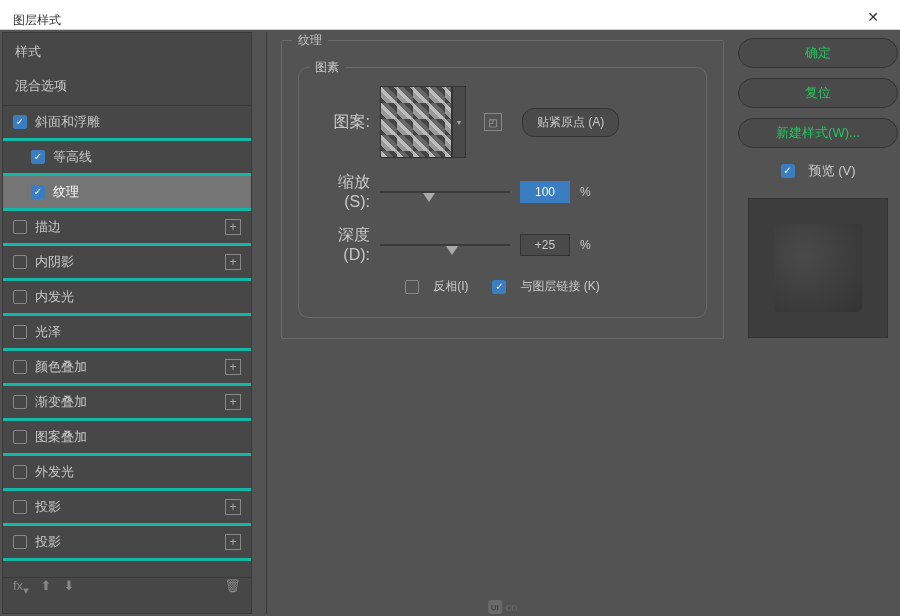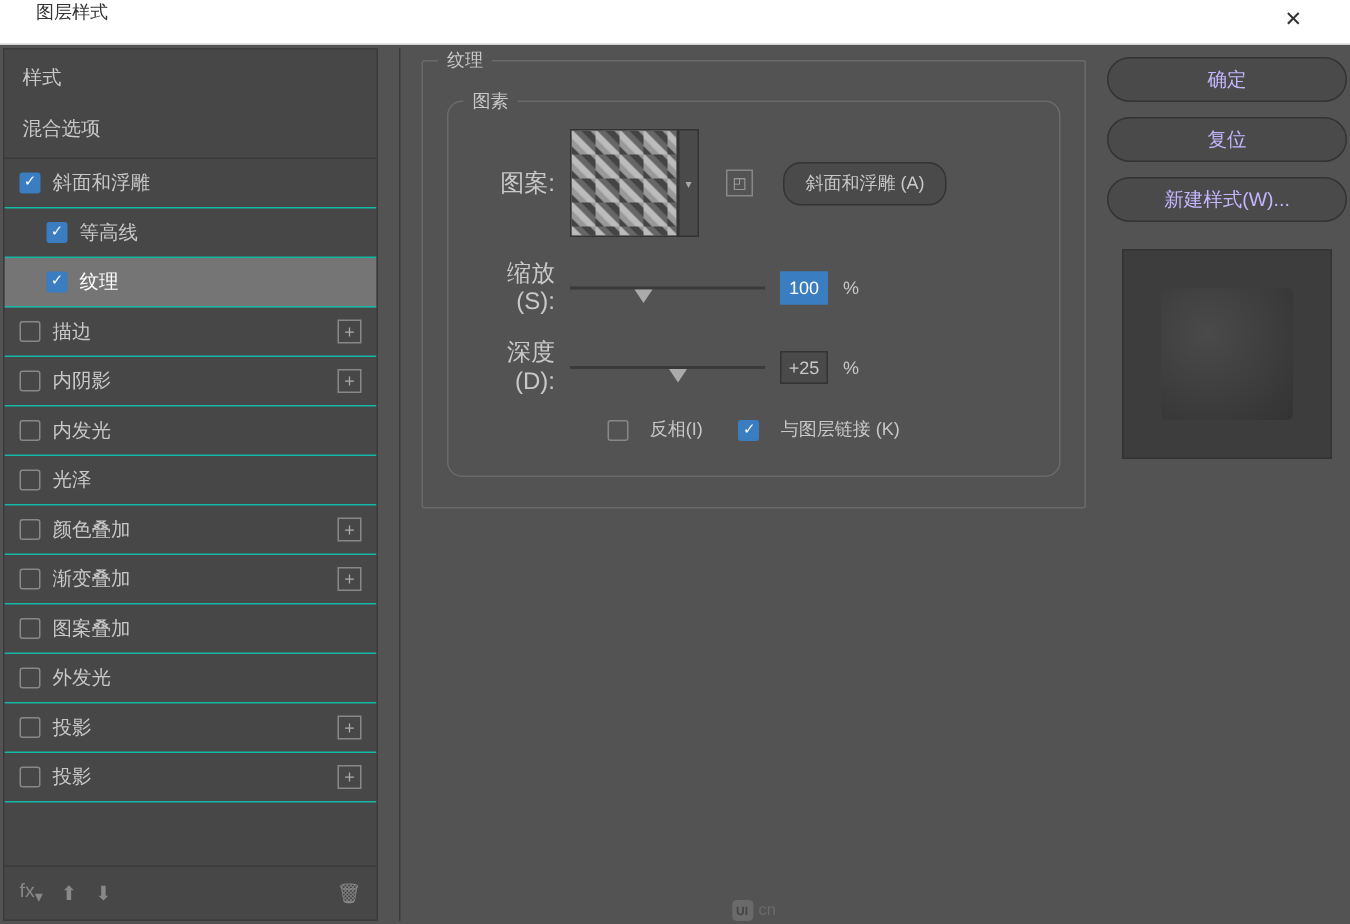--- a/index.html
+++ b/index.html
@@ -1,40 +1,40 @@
 <!DOCTYPE html>
 <html><head>
   <meta charset="utf-8">
   <style>
     * { margin: 0; padding: 0; box-sizing: border-box; font-family: "Microsoft YaHei", "Segoe UI", sans-serif; }
     body { width: 900px; height: 616px; background: #535353; overflow: hidden; }
     
-    .titlebar { height: 30px; background: #fff; display: flex; align-items: flex-start; padding: 0 24px; justify-content: space-between; border-bottom: 1px solid #d0d0d0; }
+    .titlebar { height: 30px; background: #fff; display: flex; align-items: flex-end; padding: 0 13px; justify-content: space-between; border-bottom: 1px solid #d0d0d0; }
     .titlebar-text { font-size: 12px; color: #333; }
     .close-x { font-size: 14px; color: #333; padding: 4px 8px; cursor: pointer; }
     
     .dialog-body { display: flex; height: calc(100% - 30px); padding: 2px; gap: 14px; }
     
     .left-panel { width: 250px; background: #474747; border: 1px solid #3a3a3a; display: flex; flex-direction: column; }
     .style-header { padding: 10px 12px; font-size: 13px; color: #c8c8c8; }
     .blend-header { padding: 6px 12px 10px; font-size: 13px; color: #c8c8c8; border-bottom: 1px solid #3a3a3a; }
     
     .style-list { flex: 1; overflow-y: auto; }
-    .style-item { display: flex; align-items: center; padding: 7px 10px; font-size: 13px; color: #c8c8c8; border-bottom: 1px solid #14b8a6; cursor: pointer; position: relative; }
+    .style-item { display: flex; align-items: center; padding: 7px 10px; font-size: 13px; color: #c8c8c8; border-bottom: 3px solid #14b8a6; cursor: pointer; position: relative; }
     .style-item.indent-1 { padding-left: 28px; }
     .style-item.selected { background: #757575; color: #fff; }
     
     .chk { width: 14px; height: 14px; border: 1px solid #888; border-radius: 2px; margin-right: 8px; display: inline-flex; align-items: center; justify-content: center; flex-shrink: 0; }
     .chk.checked { background: #3a7dc0; border-color: #3a7dc0; }
     .chk.checked::after { content: "✓"; color: #fff; font-size: 10px; line-height: 1; }
     .chk.empty { background: transparent; }
     
     .add-btn { position: absolute; right: 10px; width: 16px; height: 16px; border: 1px solid #888; display: flex; align-items: center; justify-content: center; font-size: 12px; color: #aaa; }
     
-    .left-footer { height: 36px; border-top: 1px solid #3a3a3a; display: flex; align-items: center; padding: 0 10px; gap: 12px; color: #888; font-size: 13px; }
+    .left-footer { height: 36px; border-top: 1px solid #3a3a3a; display: flex; padding: 0 10px; gap: 12px; color: #888; font-size: 13px; }
     .left-footer .spacer { flex: 1; }
     .trash { color: #888; cursor: pointer; }
     
     .mid-panel { flex: 1; position: relative; }
     .group-box { border: 1px solid #6a6a6a; border-radius: 2px; padding: 14px 16px 20px; position: relative; margin-top: 8px; }
     .group-title { position: absolute; top: -9px; left: 10px; background: #535353; padding: 0 6px; font-size: 12px; color: #c8c8c8; }
     .inner-group { border: 1px solid #6a6a6a; border-radius: 10px; padding: 18px 16px 22px; position: relative; margin-top: 12px; }
     
     .row { display: flex; align-items: center; gap: 10px; margin-bottom: 14px; }
     .row-label { width: 55px; text-align: right; font-size: 16px; color: #c8c8c8; }
@@ -45,32 +45,32 @@
       background-size: 16px 16px;
     }
     .dropdown-arrow { width: 14px; height: 40px; background: #4a4a4a; border: 1px solid #333; display: flex; align-items: center; justify-content: center; color: #aaa; font-size: 8px; }
     .snap-icon { width: 18px; height: 18px; border: 1px solid #888; display: flex; align-items: center; justify-content: center; font-size: 10px; color: #aaa; margin-left: 8px; }
     .snap-btn { padding: 5px 14px; background: #4a4a4a; border: 1px solid #333; border-radius: 12px; font-size: 12px; color: #c8c8c8; margin-left: 10px; cursor: pointer; }
     
     .slider-track { flex: 1; height: 2px; background: #3a3a3a; position: relative; max-width: 130px; }
     .slider-thumb { position: absolute; top: -5px; width: 12px; height: 12px; background: #888; transform: translateX(-50%) rotate(45deg); clip-path: polygon(0 0, 100% 0, 50% 100%); border-radius: 0; }
     .slider-track .slider-thumb { clip-path: none; border-radius: 0; width: 0; height: 0; border-left: 6px solid transparent; border-right: 6px solid transparent; border-top: 9px solid #aaa; transform: translateX(-50%); background: none; top: 2px; }
     
-    .num-input { width: 32px; height: 22px; background: #4a4a4a; border: 1px solid #333; color: #c8c8c8; font-size: 12px; text-align: center; }
+    .num-input { width: 50px; height: 22px; background: #4a4a4a; border: 1px solid #333; color: #c8c8c8; font-size: 12px; text-align: center; }
     .num-input.focused { border: 1px solid #3a7dc0; color: #fff; background: #3a7dc0; }
     .pct { font-size: 12px; color: #c8c8c8; }
     
     .check-row { display: flex; gap: 24px; justify-content: center; align-items: center; margin-top: 6px; }
     .check-item { display: flex; align-items: center; gap: 6px; font-size: 12px; color: #c8c8c8; }
     
     .watermark { position: absolute; bottom: -6px; left: 50%; transform: translateX(-50%); font-size: 11px; color: #6a6a6a; display: flex; align-items: center; gap: 4px; }
     .wm-icon { width: 14px; height: 14px; background: #6a6a6a; border-radius: 3px; display: inline-flex; align-items: center; justify-content: center; font-size: 8px; color: #444; font-weight: bold; }
     
     .right-panel { width: 160px; display: flex; flex-direction: column; gap: 10px; padding-top: 6px; }
-    .pill-btn { height: 30px; background: #4a4a4a; border: 1px solid #333; border-radius: 15px; color: #c4b5fd; font-size: 13px; display: flex; align-items: center; justify-content: center; cursor: pointer; }
+    .pill-btn { height: 30px; background: #4a4a4a; border: 1px solid #333; border-radius: 15px; color: #22c55e; font-size: 13px; display: flex; align-items: center; justify-content: center; cursor: pointer; }
     
     .preview-row { display: flex; align-items: center; gap: 6px; justify-content: center; font-size: 13px; color: #c8c8c8; margin-top: 4px; }
     .preview-box { width: 140px; height: 140px; background: #3d3d3d; border: 1px solid #333; margin: 8px auto 0; display: flex; align-items: center; justify-content: center; }
     .preview-inner { width: 88px; height: 88px; background: radial-gradient(circle at 35% 35%, #4a4a4a, #333); border-radius: 4px; }
     
     .divider-vert { width: 1px; background: #3a3a3a; }
   </style>
 </head>
 <body>
 
@@ -161,21 +161,21 @@
       <div class="inner-group">
         <span class="group-title">图素</span>
 
         <div class="row">
           <span class="row-label">图案:</span>
           <div style="display:flex;align-items:stretch">
             <div class="pattern-swatch"></div>
             <div class="dropdown-arrow" style="height:auto">▾</div>
           </div>
           <span class="snap-icon">◰</span>
-          <span class="snap-btn"><span>斜面和浮雕 (A)</span></span>
+          <span class="snap-btn"><span>贴紧原点 (A)</span></span>
         </div>
 
         <div class="row">
           <span class="row-label"><span>缩放(S):</span></span>
           <div class="slider-track">
             <div class="slider-thumb" id="scale-thumb" style="left: 38%;"></div>
           </div>
           <input class="num-input focused" value="100" style="">
           <span class="pct">%</span>
         </div>
@@ -210,18 +210,22 @@
   <div class="right-panel">
     <div class="pill-btn">
         <span>确定</span>
       </div>
     <div class="pill-btn">
         <span>复位</span>
       </div>
     <div class="pill-btn">
         <span>新建样式(W)...</span>
       </div>
+    <div class="preview-row">
+      <span class="chk checked" id="preview-chk"></span>
+      <span>预览 (V)</span>
+    </div>
     <div class="preview-box">
       <div class="preview-inner"></div>
     </div>
   </div>
 
 </div>
 
 </body></html>

